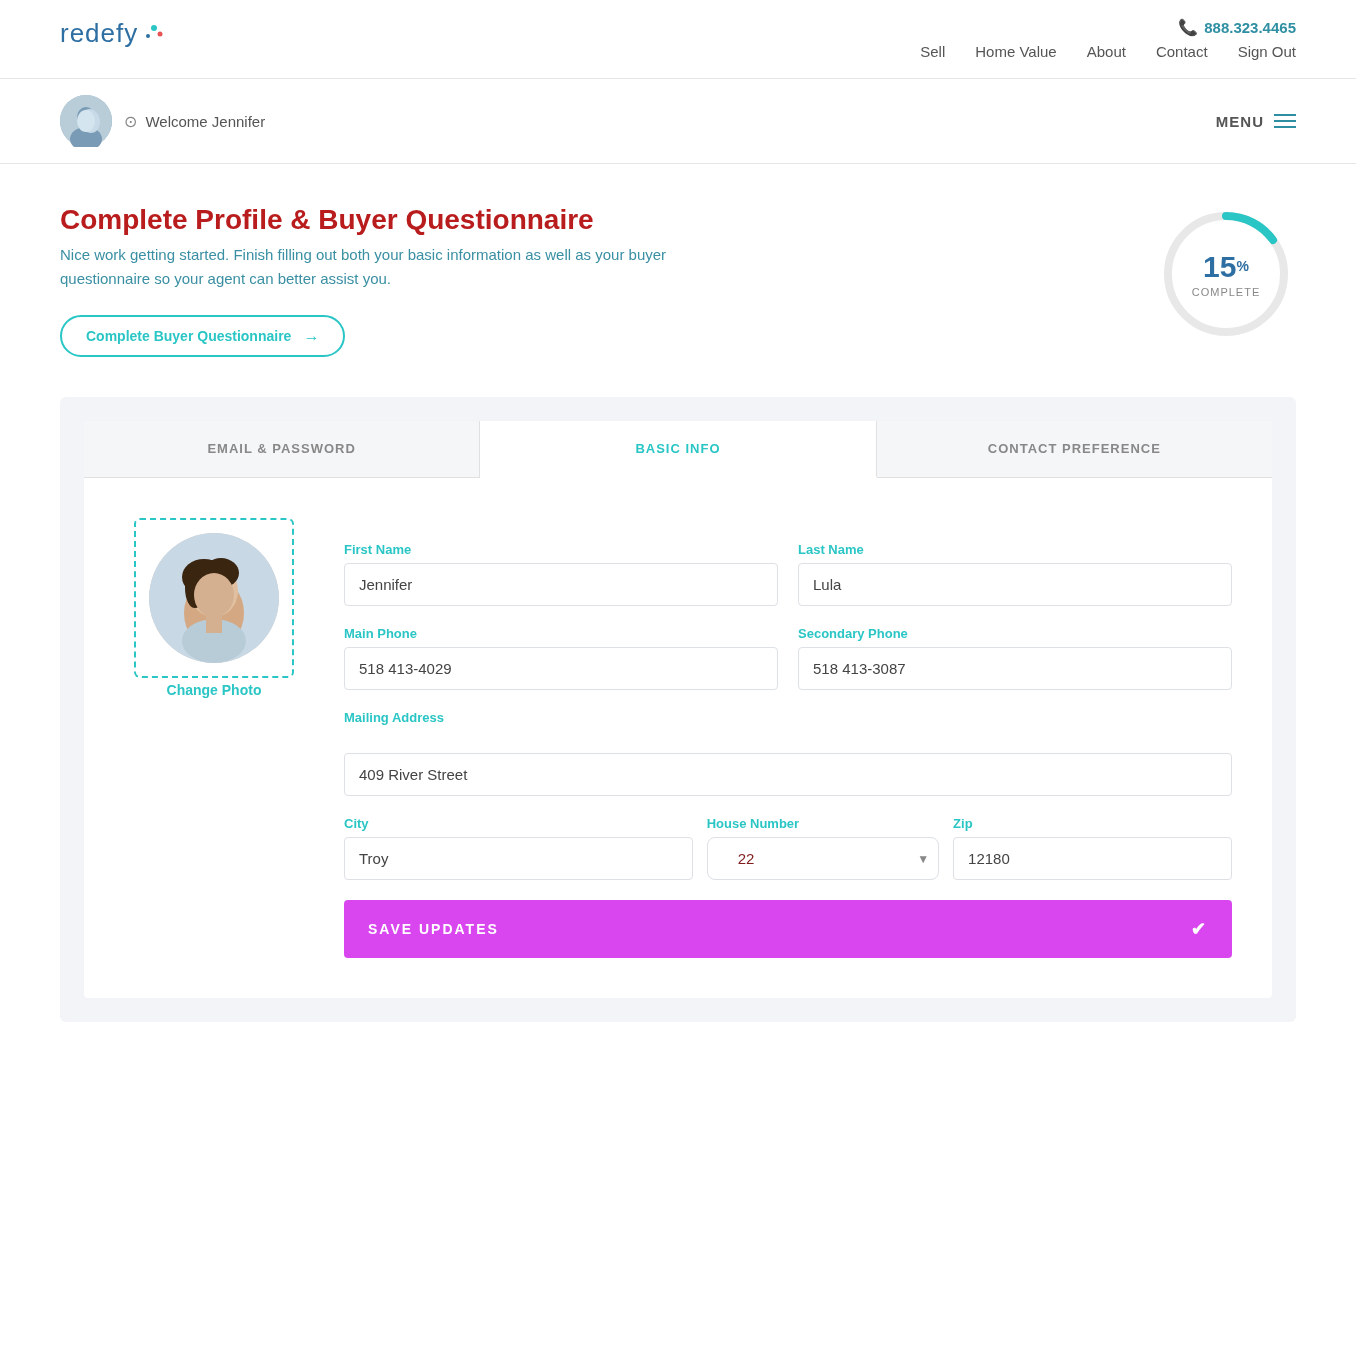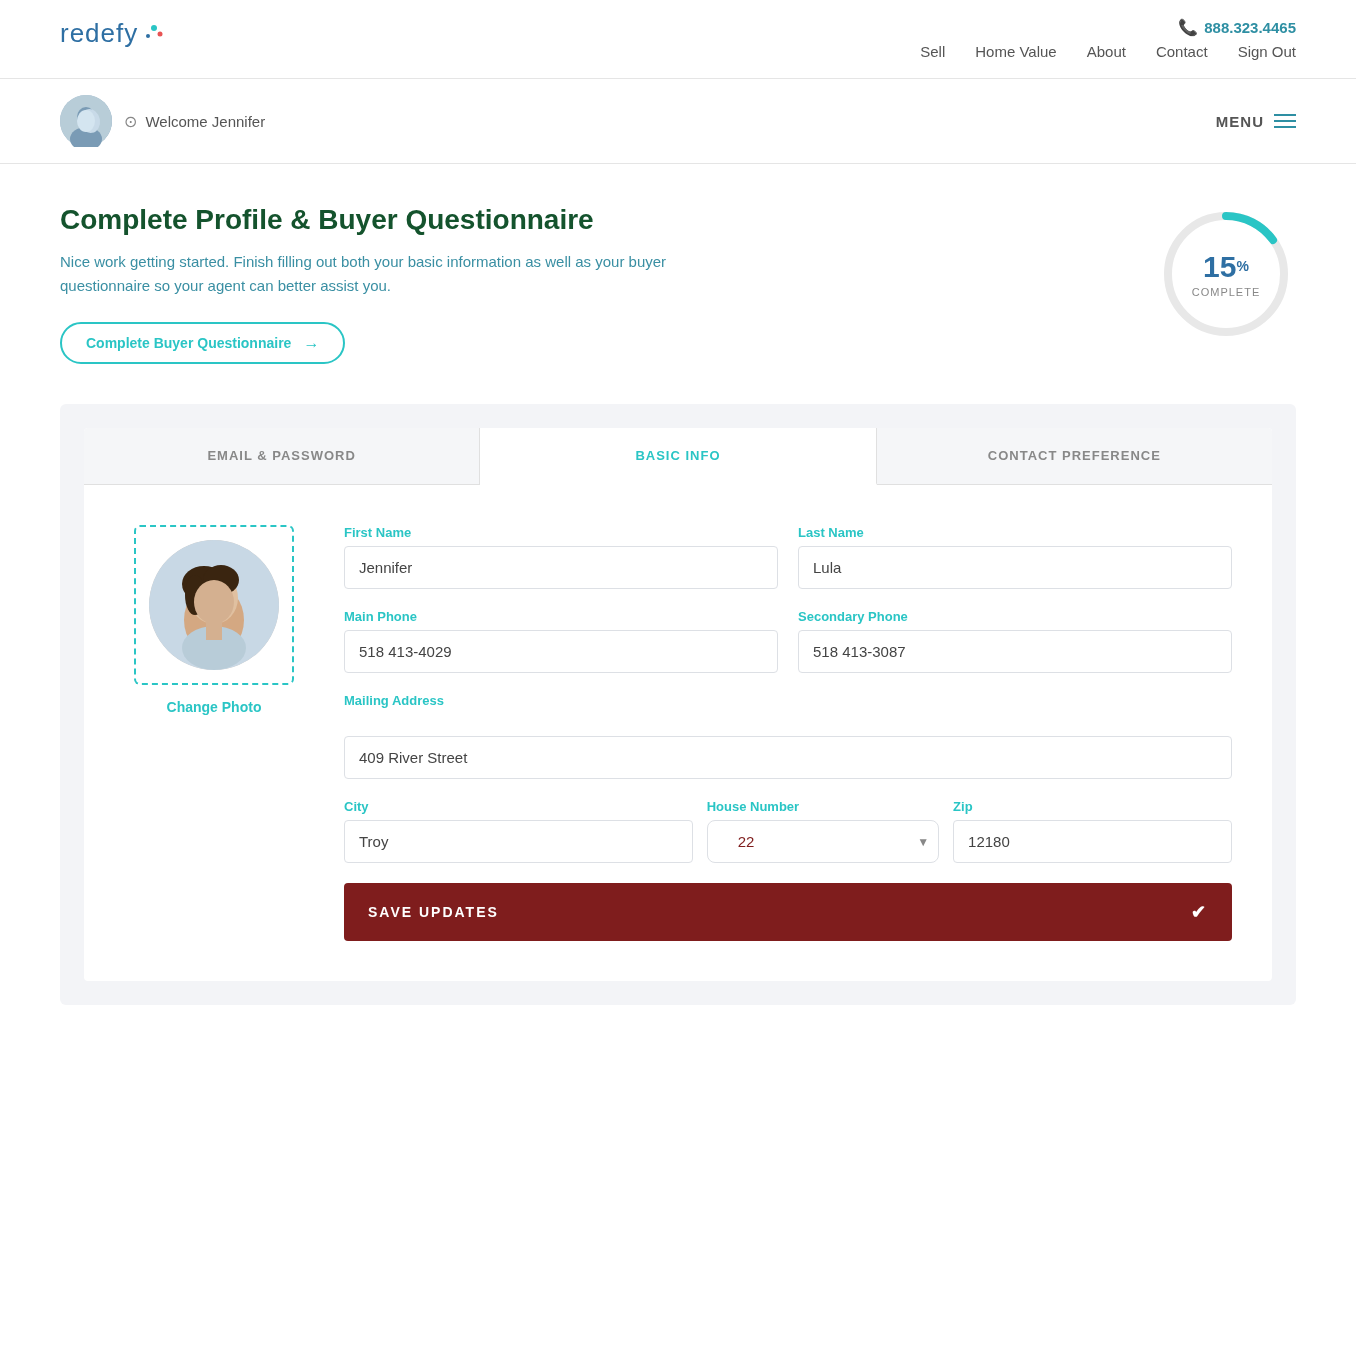--- a/index.html
+++ b/index.html
@@ -22,21 +22,21 @@
     .welcome-row { display: flex; align-items: center; gap: 8px; color: #555; font-size: 15px; }
     .menu-row { display: flex; align-items: center; gap: 10px; cursor: pointer; }
     .menu-label { font-size: 15px; font-weight: 600; color: #555; letter-spacing: 1px; }
     .hamburger { display: flex; flex-direction: column; gap: 4px; }
     .hamburger span { width: 22px; height: 2px; background: #2e8fa3; display: block; }
 
     
     .main { padding: 40px 60px; }
     .hero-section { display: flex; align-items: flex-start; justify-content: space-between; margin-bottom: 40px; }
     .hero-left { max-width: 620px; }
-    .hero-title { font-size: 28px; font-weight: 700; color: #14532d; margin-bottom: 14px; }
+    .hero-title { font-size: 28px; font-weight: 700; color: #b91c1c; margin-bottom: 7px; }
     .hero-desc { font-size: 15px; color: #3a8fa3; line-height: 1.6; margin-bottom: 24px; }
     .cta-button { display: inline-flex; align-items: center; gap: 12px; border: 2px solid #2ac5c5; border-radius: 25px; padding: 10px 24px; background: #fff; color: #2ac5c5; font-size: 14px; font-weight: 600; cursor: pointer; text-decoration: none; }
 
     
     .progress-circle { position: relative; width: 140px; height: 140px; }
     .progress-circle svg { width: 140px; height: 140px; transform: rotate(-90deg); }
     .progress-track { fill: none; stroke: #e8e8e8; stroke-width: 8; }
     .progress-bar { fill: none; stroke: #2ac5c5; stroke-width: 8; stroke-linecap: round; }
     .progress-center { position: absolute; top: 50%; left: 50%; transform: translate(-50%, -50%); text-align: center; }
     .progress-percent { font-size: 30px; font-weight: 700; color: #2e6fa3; }
@@ -48,45 +48,45 @@
     .form-card { background: #fff; border-radius: 4px; overflow: hidden; }
 
     
     .tabs { display: flex; border-bottom: 1px solid #e0e0e0; }
     .tab { flex: 1; padding: 20px 10px; text-align: center; font-size: 13px; font-weight: 700; letter-spacing: 1px; color: #888; background: #f5f6f8; cursor: pointer; border-right: 1px solid #e0e0e0; }
     .tab:last-child { border-right: none; }
     .tab.active { background: #fff; color: #2ac5c5; border-bottom: 2px solid #fff; margin-bottom: -1px; }
 
     
     .form-body { display: flex; padding: 40px; gap: 40px; }
-    .photo-section { display: flex; flex-direction: column; align-items: center; gap: 14px; min-width: 180px; }
+    .photo-section { display: flex; flex-direction: column; align-items: center; gap: 4px; min-width: 180px; }
     .photo-upload-box { width: 160px; height: 160px; border: 2px dashed #2ac5c5; border-radius: 6px; display: flex; align-items: center; justify-content: center; overflow: hidden; }
     .photo-upload-box .inner-photo { width: 130px; height: 130px; border-radius: 50%; overflow: hidden; background: #ccc; }
     .change-photo-link { color: #2ac5c5; font-size: 14px; font-weight: 600; cursor: pointer; text-decoration: none; }
 
     
-    .form-fields { flex: 1; }
+    .form-fields { flex: 1; margin-top: 24px; }
     .field-row { display: flex; gap: 20px; margin-bottom: 20px; }
     .field-group { display: flex; flex-direction: column; gap: 6px; flex: 1; }
     .field-group.full { flex: 1 1 100%; gap: 28px; }
     .field-label { font-size: 13px; font-weight: 600; color: #2ac5c5; }
     .field-input { border: 1px solid #dde0e5; border-radius: 4px; padding: 12px 14px; font-size: 15px; color: #444; background: #fff; outline: none; width: 100%; }
 
     
     .addr-row { display: flex; gap: 14px; margin-bottom: 20px; align-items: flex-end; }
     .addr-city { flex: 1.5; display: flex; flex-direction: column; gap: 6px; }
     .addr-house { flex: 1; display: flex; flex-direction: column; gap: 6px; }
     .addr-zip { flex: 1.2; display: flex; flex-direction: column; gap: 6px; }
     .house-select-wrap { position: relative; }
     .house-select { width: 100%; border: 1px solid #dde0e5; border-radius: 8px; padding: 12px 36px 12px 30px; font-size: 15px; color: #7f1d1d; appearance: none; background: #fff; cursor: pointer; outline: none; }
     .select-arrow { position: absolute; right: 10px; top: 50%; transform: translateY(-50%); color: #888; font-size: 12px; pointer-events: none; }
 
     
     .save-row { margin-top: 10px; }
-    .save-button { width: 100%; background: #7f1d1d; color: #fff; border: none; border-radius: 4px; padding: 18px 24px; font-size: 14px; font-weight: 700; letter-spacing: 2px; display: flex; align-items: center; justify-content: space-between; cursor: pointer; }
+    .save-button { width: 100%; background: #d946ef; color: #fff; border: none; border-radius: 4px; padding: 18px 24px; font-size: 14px; font-weight: 700; letter-spacing: 2px; display: flex; align-items: center; justify-content: space-between; cursor: pointer; }
     .check-icon { font-size: 18px; }
 
     
     .logo-svg { width: 28px; height: 24px; margin-left: 2px; }
 
     
     .phone-icon { font-size: 16px; }
 
     
     .clock-icon { font-size: 16px; color: #888; }

